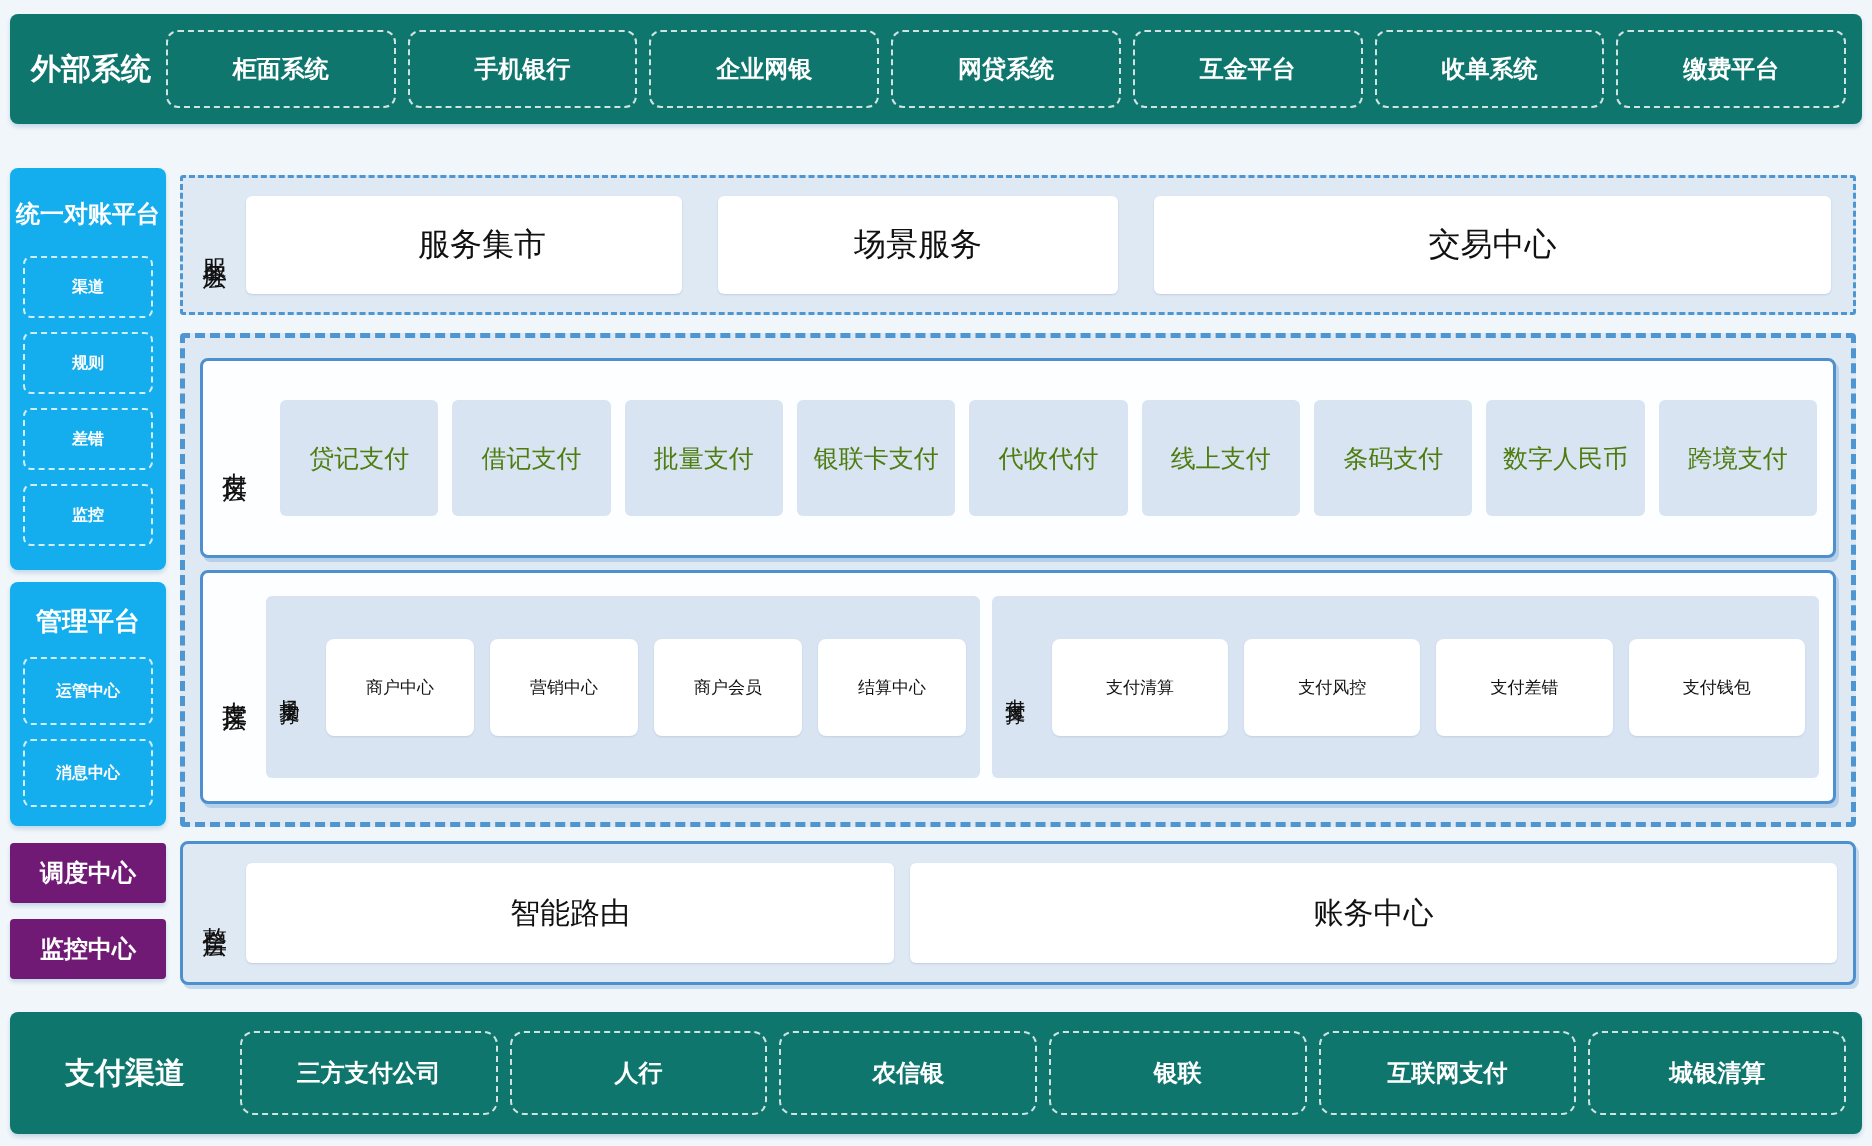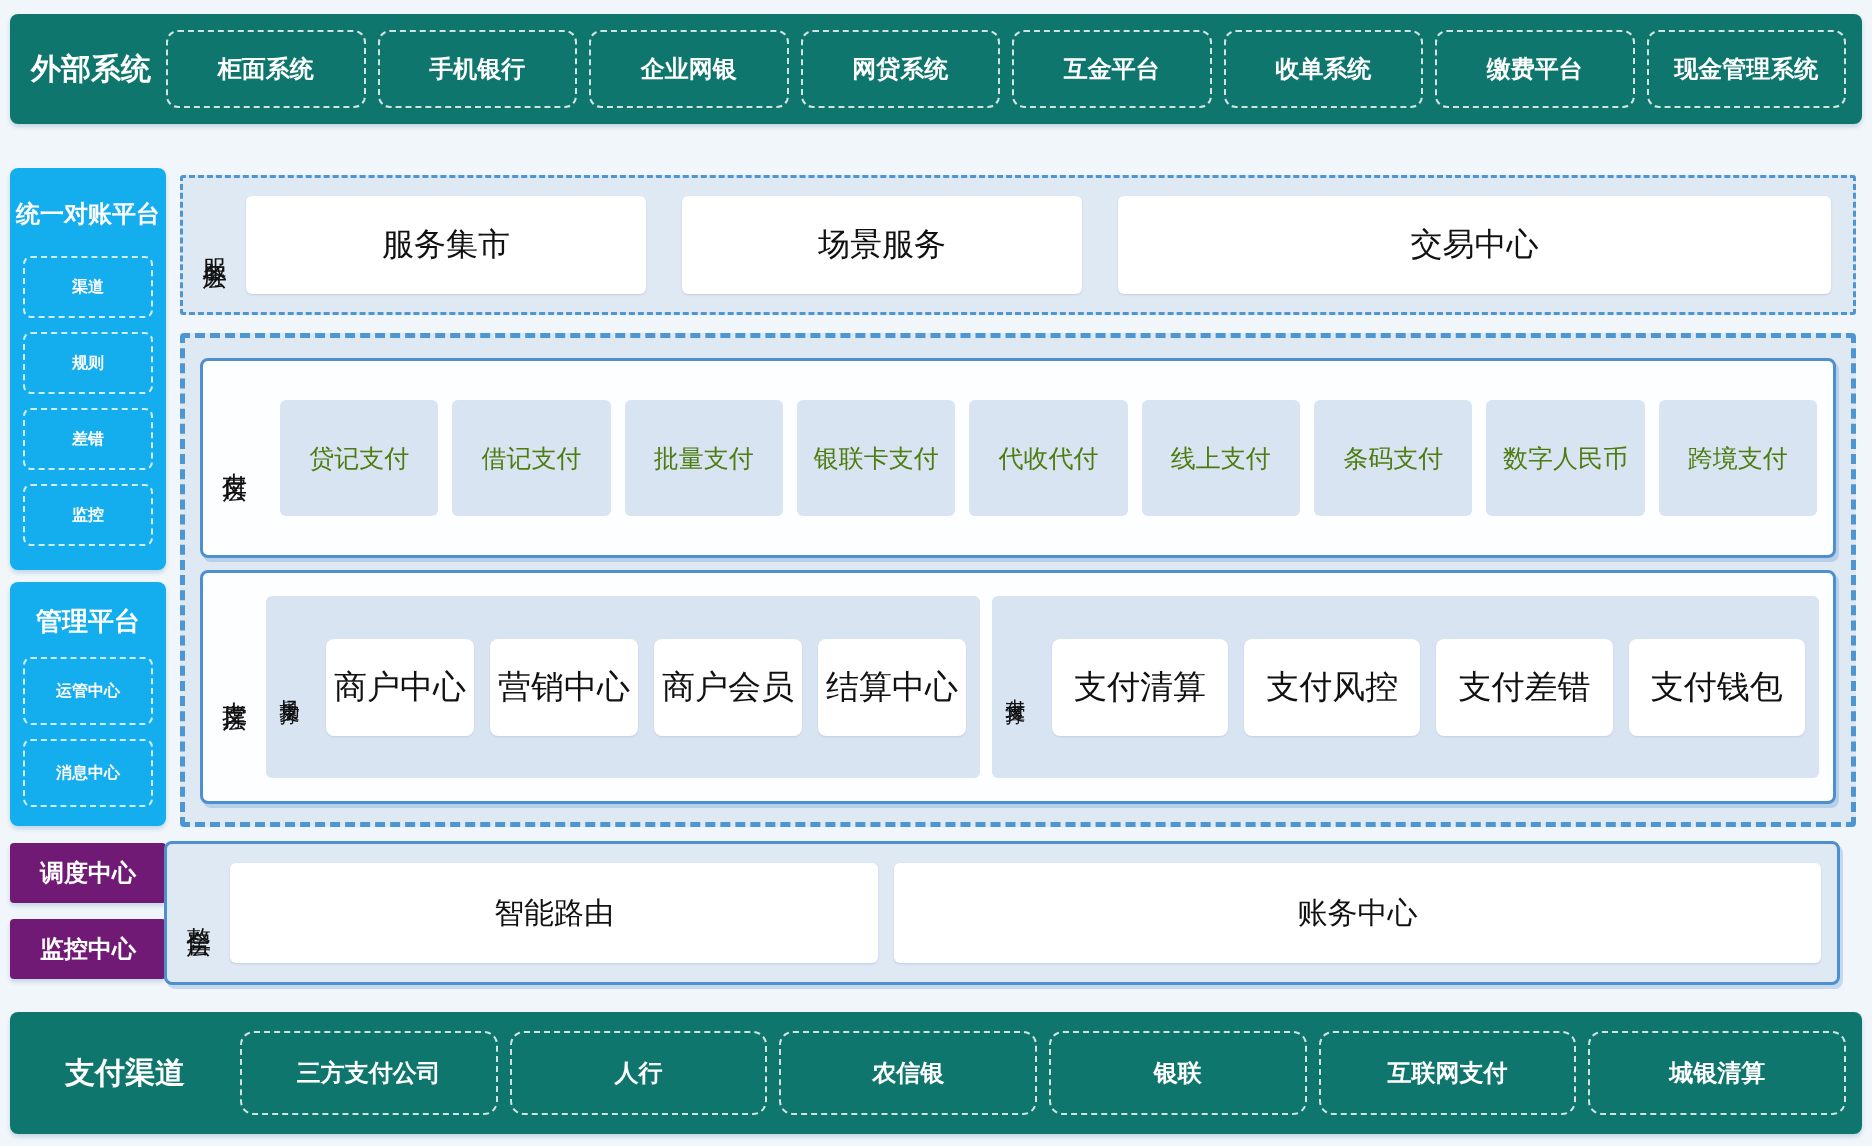--- a/index.html
+++ b/index.html
@@ -63,21 +63,21 @@
   #service-layer{
     position:absolute;left:180px;top:175px;width:1676px;height:140px;
     background:#DFE9F4;border:3px dashed #4E96D2;border-radius:3px;
     display:flex;align-items:center;box-sizing:border-box;padding-right:22px;
   }
   .service-box{
     background:#fff;border-radius:6px;height:98px;
     display:flex;align-items:center;justify-content:center;
     font-size:32px;color:#111;box-shadow:0 1px 2px rgba(90,130,170,.25);
   }
-  #service-box-0{width:400px;}
+  #service-box-0{width:400px;padding-left:36px;}
   #service-box-1{width:400px;margin-left:36px;}
   #service-box-2{flex:1;margin-left:36px;}
 
   #middle-container{
     position:absolute;left:180px;top:333px;width:1676px;height:494px;
     background:#DFE9F4;border:5px dashed #4E96D2;border-radius:4px;
     box-sizing:border-box;padding:20px 15px 18px;
     display:flex;flex-direction:column;gap:12px;
   }
   .solid-box{
@@ -100,27 +100,27 @@
   #support-group-0{flex:0.86;}
   #support-group-1{flex:1;margin-left:12px;}
   .group-label{
     writing-mode:vertical-rl;text-orientation:upright;
     font-size:20px;color:#111;letter-spacing:2px;line-height:1;
     flex:none;padding:0 10px;
   }
   .support-card{
     flex:1;height:97px;background:#fff;border-radius:8px;
     display:flex;align-items:center;justify-content:center;
-    font-size:33px;color:#111;margin-left:16px;
+    font-size:17px;color:#111;margin-left:16px;
     box-shadow:0 1px 2px rgba(90,130,170,.2);
   }
   .support-card:first-of-type{margin-left:0;}
 
   #integration-layer{
-    position:absolute;left:164px;top:841px;width:1676px;height:144px;
+    position:absolute;left:180px;top:841px;width:1676px;height:144px;
     padding-right:16px;background:#DFE9F4;
   }
   .integration-box{
     background:#fff;border-radius:6px;height:100px;
     display:flex;align-items:center;justify-content:center;
     font-size:30px;color:#111;box-shadow:0 1px 2px rgba(90,130,170,.25);
   }
   #integration-box-0{width:648px;}
   #integration-box-1{flex:1;margin-left:16px;}
 </style>
@@ -130,21 +130,20 @@
 <div id="top-bar" class="blue-bar">
   <div class="bar-title">外部系统</div>
   <div class="dashed-row">
     <div class="dashed-item">柜面系统</div>
     <div class="dashed-item">手机银行</div>
     <div class="dashed-item">企业网银</div>
     <div class="dashed-item">网贷系统</div>
     <div class="dashed-item">互金平台</div>
     <div class="dashed-item">收单系统</div>
     <div class="dashed-item">缴费平台</div>
-    <div class="dashed-item">现金管理系统</div>
   </div>
 </div>
 
 <div id="reconcile-block" class="side-block">
   <div class="side-title">统一对账平台</div>
   <div class="side-items">
     <div class="side-item">渠道</div>
     <div class="side-item">规则</div>
     <div class="side-item">差错</div>
     <div class="side-item">监控</div>

